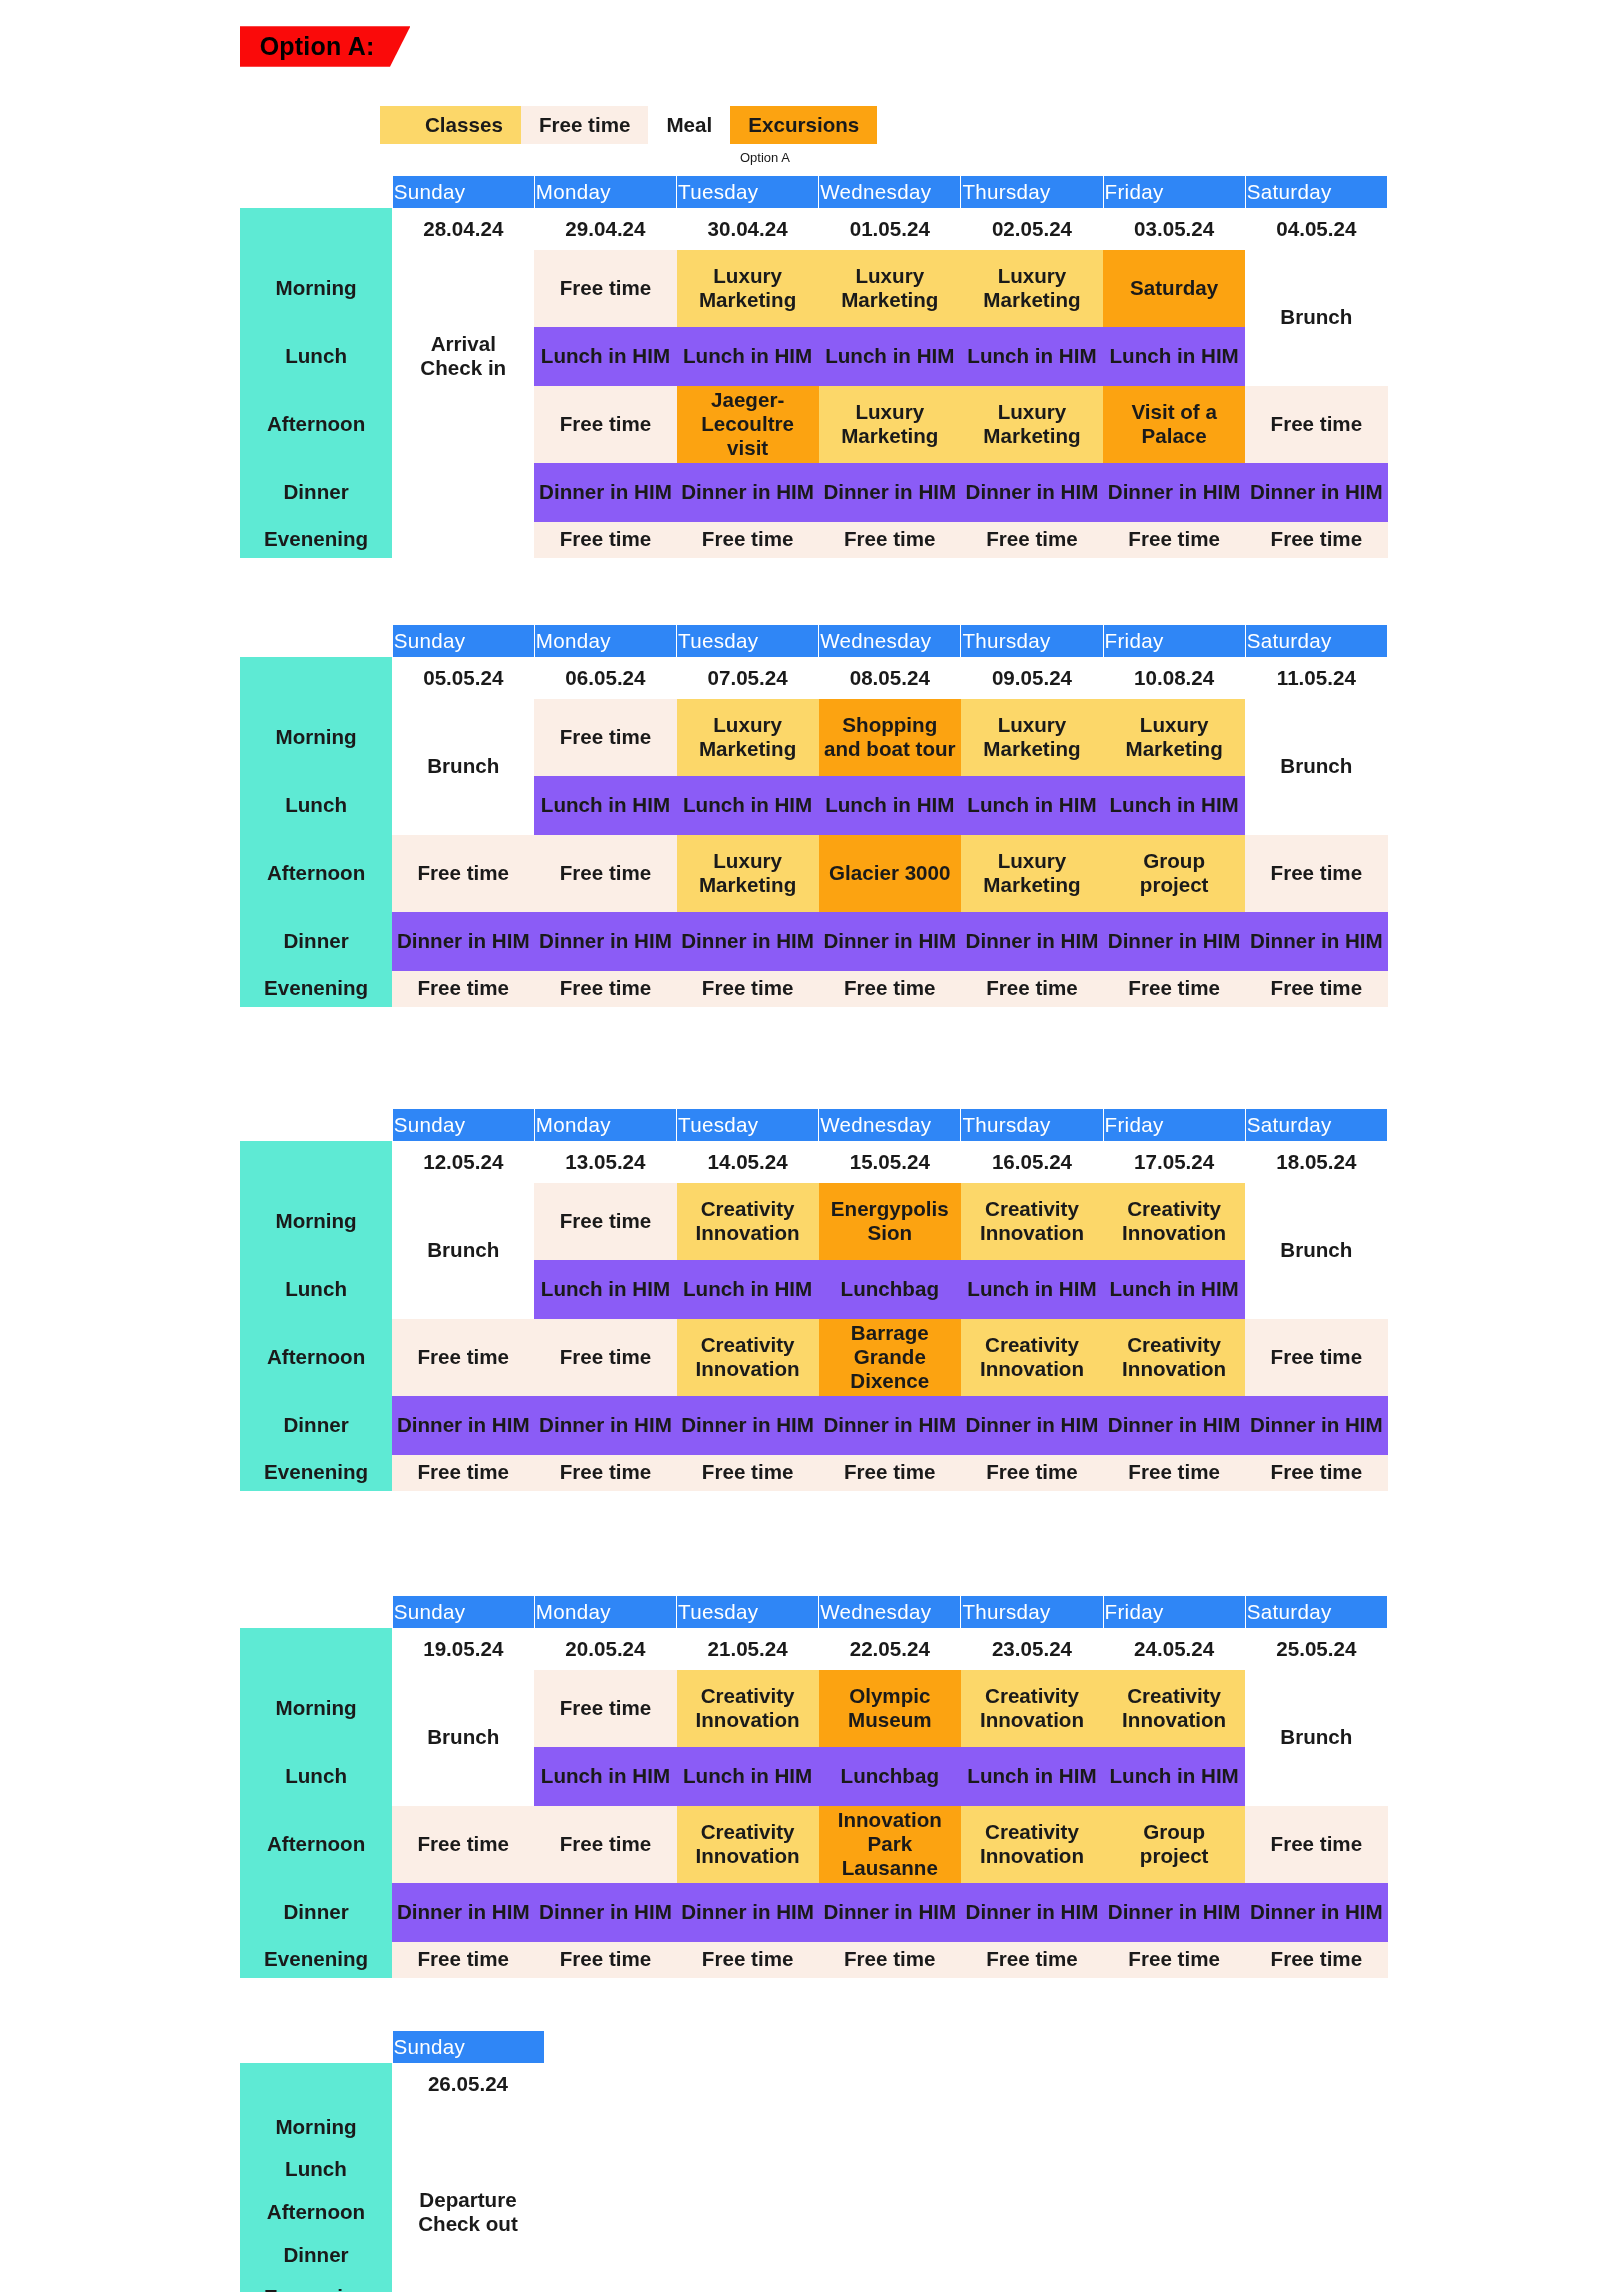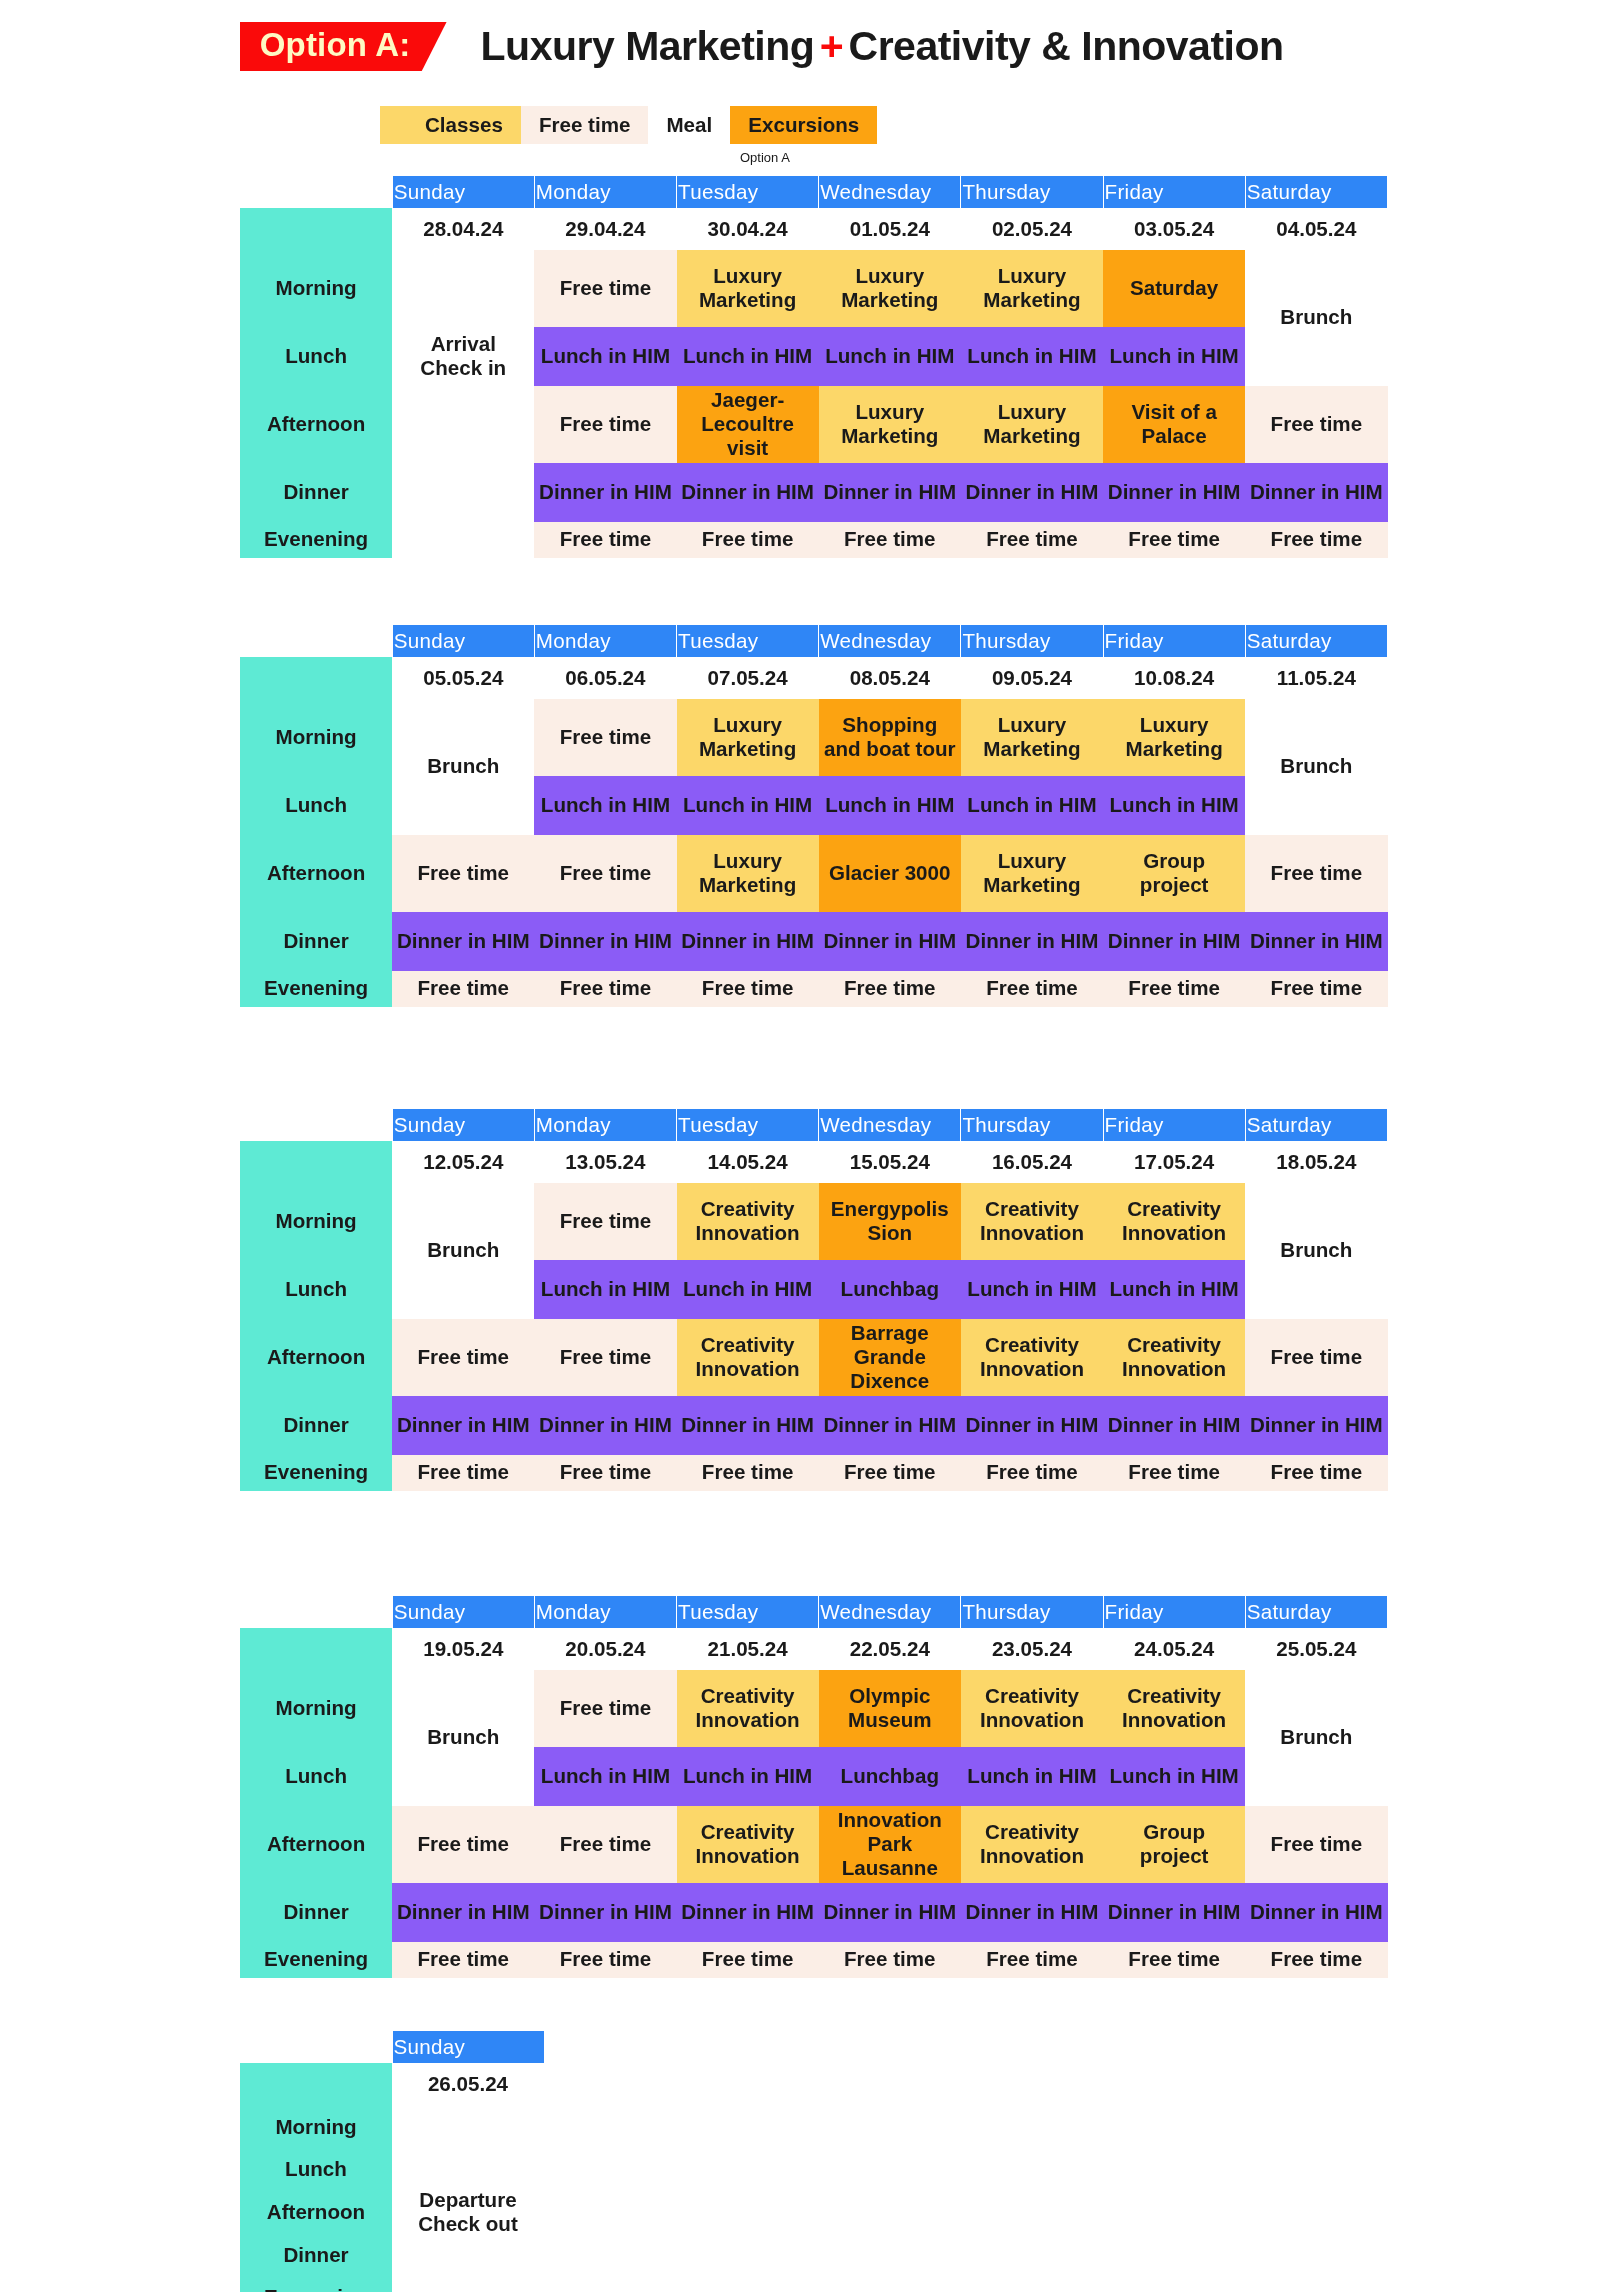--- a/index.html
+++ b/index.html
@@ -21,22 +21,22 @@
   
   .title-row {
     display: flex;
     align-items: center;
     padding: 23px 0 0 240px;
     height: 70px;
     box-sizing: border-box;
   }
   .option-badge {
     background: #fa0a0a;
-    color: #fef9c3;
-    font-size: 33px;
+    color: #000000;
+    font-size: 25px;
     font-weight: bold;
     padding: 6.3px 36px 8px 19.7px;
     letter-spacing: 0.2px;
     -webkit-clip-path: polygon(0 0, 100% 0, 88% 100%, 0 100%);
     clip-path: polygon(0 0, 100% 0, 88% 100%, 0 100%);
     line-height: 1.05;
     white-space: nowrap;
   }
   .title-main {
     font-size: 41px;
@@ -146,23 +146,20 @@
   .week.final table { width: 304px; }
   .week.final col.rowlab { width: 152px; }
   .week.final col.day { width: 152px; }
   .week.final td.rowlabel { height: 39px; }
 </style>
 </head>
 <body>
 
 <div class="title-row">
   <span class="option-badge">Option A:</span>
-  <span class="title-main">
-    <span>Luxury Marketing</span><span class="title-plus">+</span><span>Creativity &amp; Innovation</span>
-  </span>
 </div>
 
 <div class="legend">
   <div class="legend-item lg-classes">Classes</div>
   <div class="legend-item lg-freetime">Free time</div>
   <div class="legend-item lg-meal">Meal</div>
   <div class="legend-item lg-excursions">Excursions</div>
 </div>
 
 <div class="option-sub">Option A</div>

